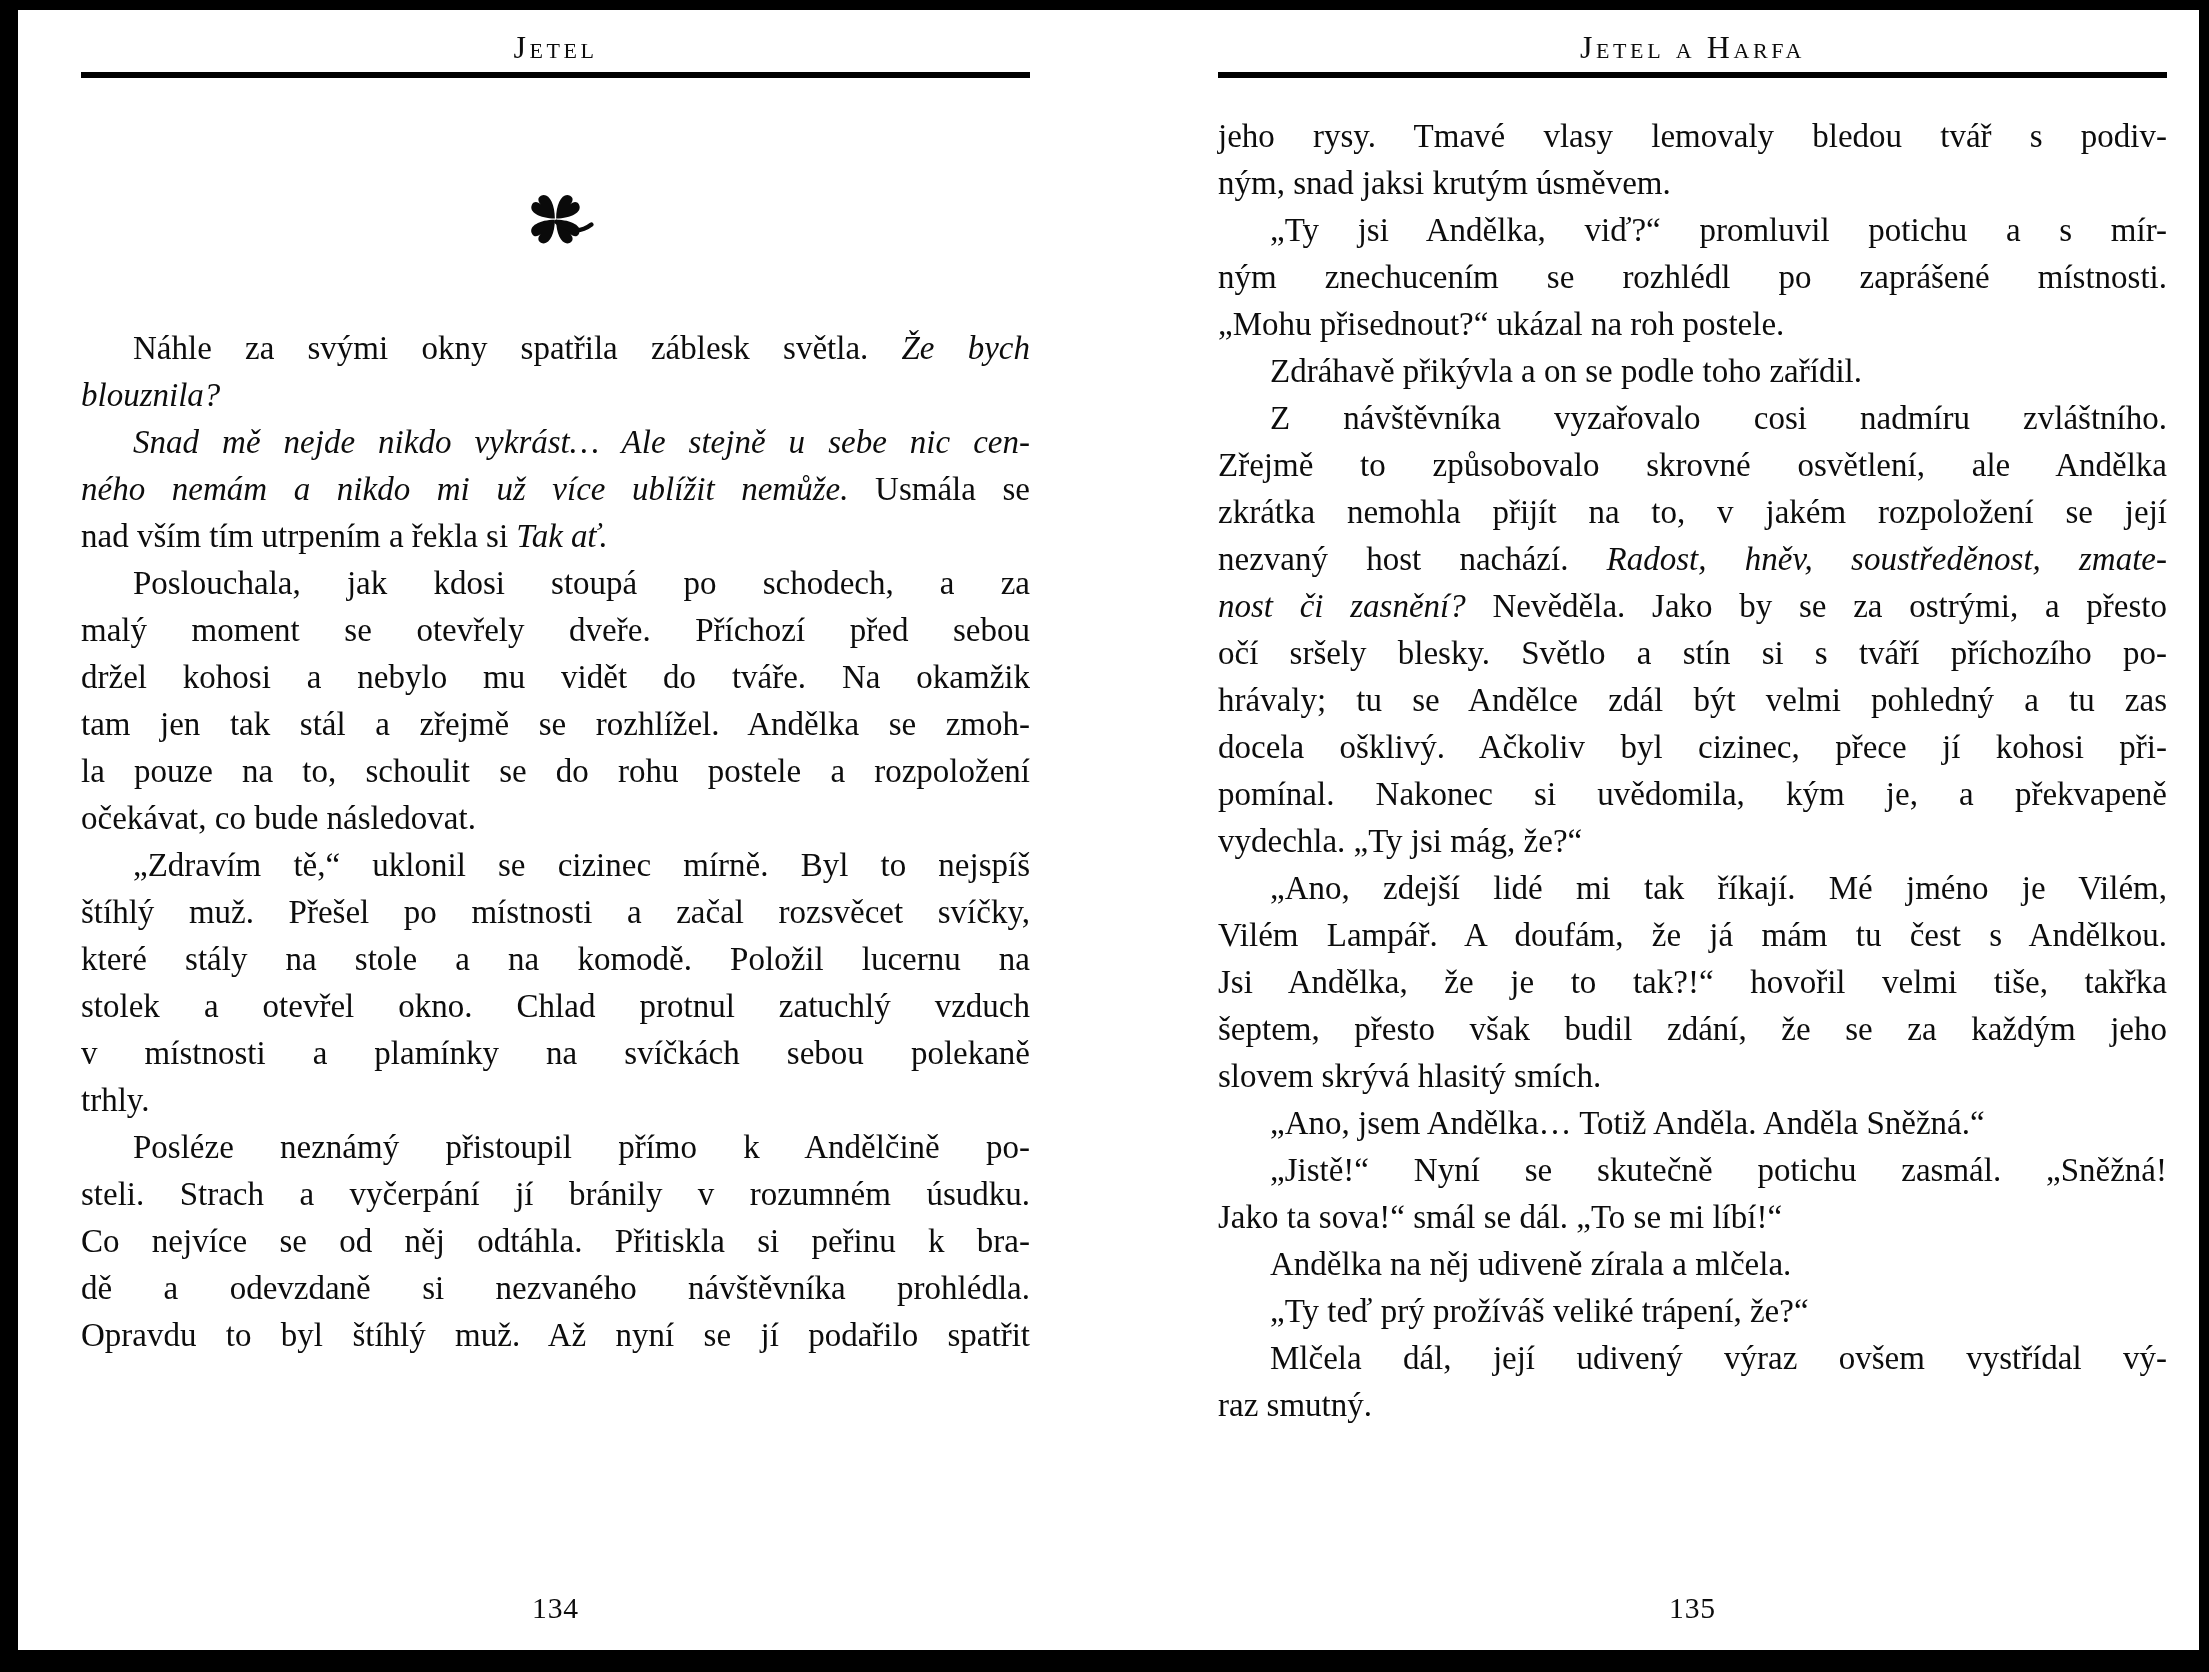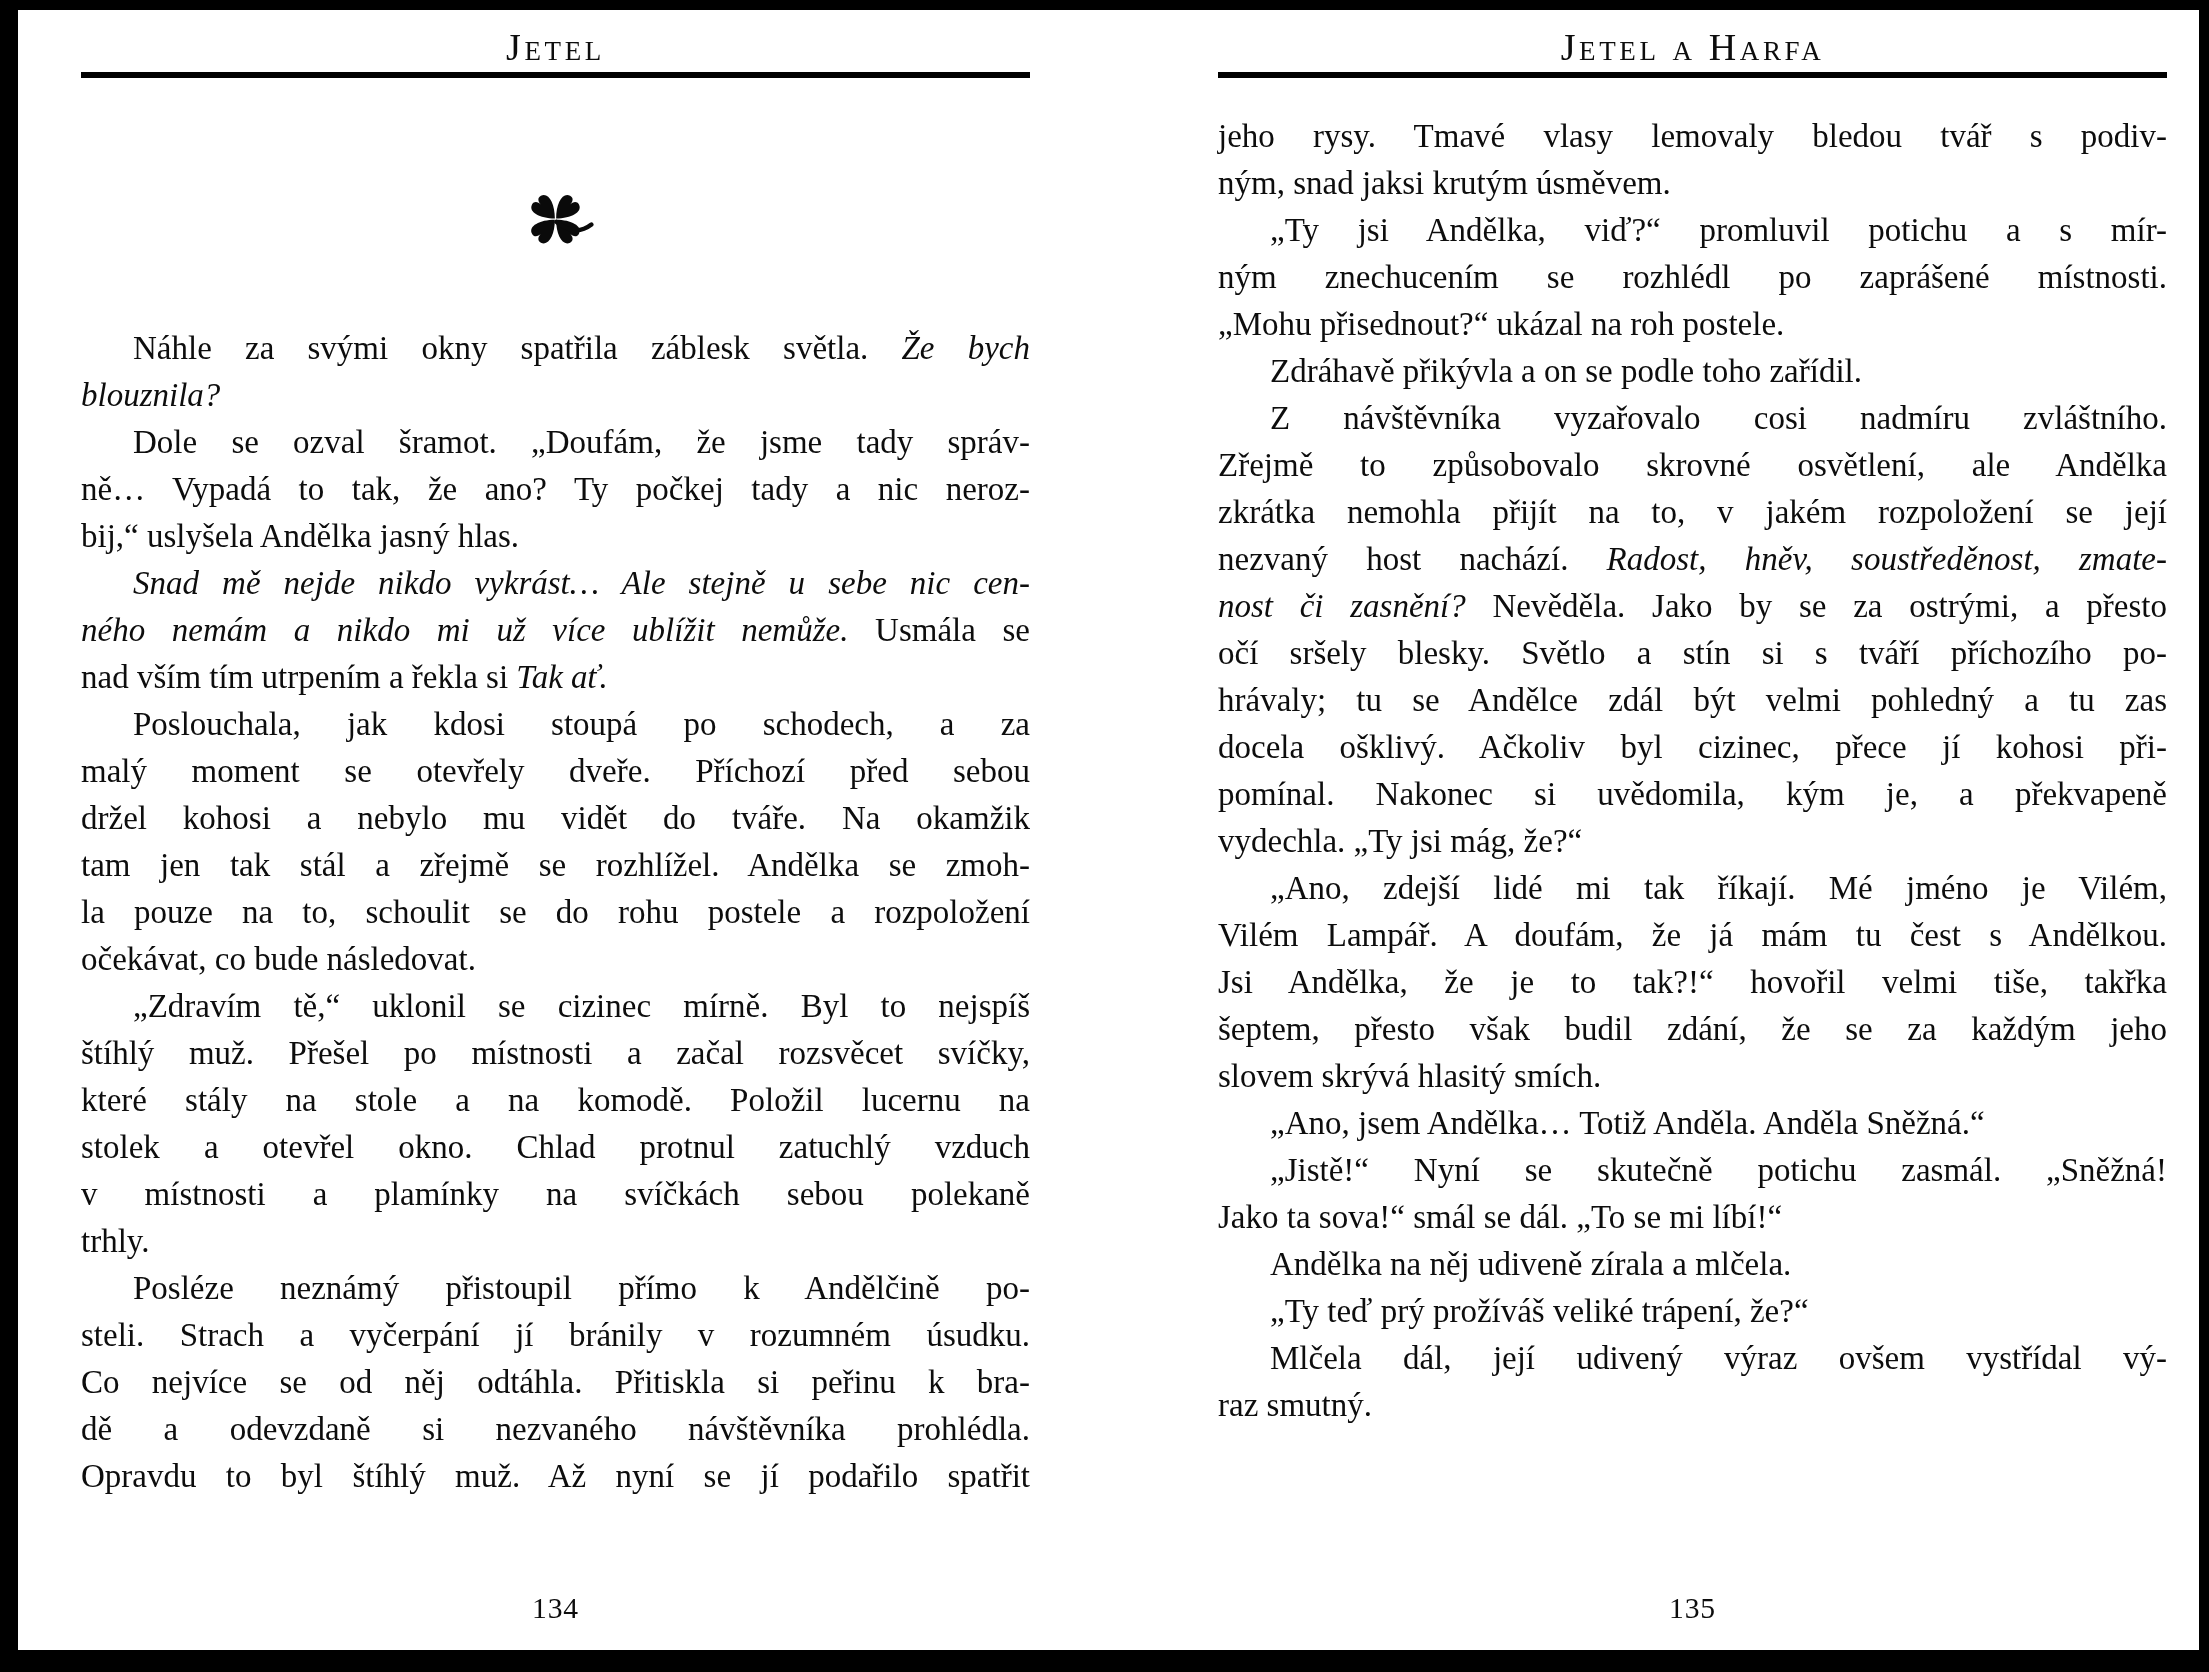--- a/index.html
+++ b/index.html
@@ -14,21 +14,21 @@
     color:#0d0d0d;
     overflow:hidden;
   }
   .column{position:absolute;top:0;height:100%;width:949px;}
   #col-left{left:63px;}
   #col-right{left:1200px;}
   .running-head{
     margin-top:18px;
     text-align:center;
     font-variant:small-caps;
-    font-size:38px;
+    font-size:32px;
     line-height:39px;
     letter-spacing:3.6px;
   }
   .head-rule{margin-top:5.4px;height:5.4px;background:#000;}
   .ornament-wrap{width:79px;margin:107px auto 64px auto;text-align:center;}
   .body-text{font-size:33px;line-height:47px;}
   #col-right .body-text{margin-top:35px;}
   .para{margin:0;}
   .line{
     text-align:justify;
@@ -73,25 +73,20 @@
             </g>
         </g>
         <path d="M1,3 C13,13 27,16 40,6" stroke="#0a0a0a" stroke-width="5" fill="none" stroke-linecap="round"></path>
       </svg>
     </div>
 
     <div class="body-text">
         <div class="para">
           <div class="line indent"><span>Náhle za svými okny spatřila záblesk světla. </span><i>Že bych</i></div>
           <div class="line lastline"><i>blouznila?</i></div>
-        </div>
-        <div class="para">
-          <div class="line indent"><span>Dole se ozval šramot. „Doufám, že jsme tady správ-</span></div>
-          <div class="line"><span>ně… Vypadá to tak, že ano? Ty počkej tady a nic neroz-</span></div>
-          <div class="line lastline"><span>bij,“ uslyšela Andělka jasný hlas.</span></div>
         </div>
         <div class="para">
           <div class="line indent"><i>Snad mě nejde nikdo vykrást… Ale stejně u sebe nic cen-</i></div>
           <div class="line"><i>ného nemám a nikdo mi už více ublížit nemůže.</i><span> Usmála se</span></div>
           <div class="line lastline"><span>nad vším tím utrpením a řekla si </span><i>Tak ať.</i></div>
         </div>
         <div class="para">
           <div class="line indent"><span>Poslouchala, jak kdosi stoupá po schodech, a za</span></div>
           <div class="line"><span>malý moment se otevřely dveře. Příchozí před sebou</span></div>
           <div class="line"><span>držel kohosi a nebylo mu vidět do tváře. Na okamžik</span></div>

